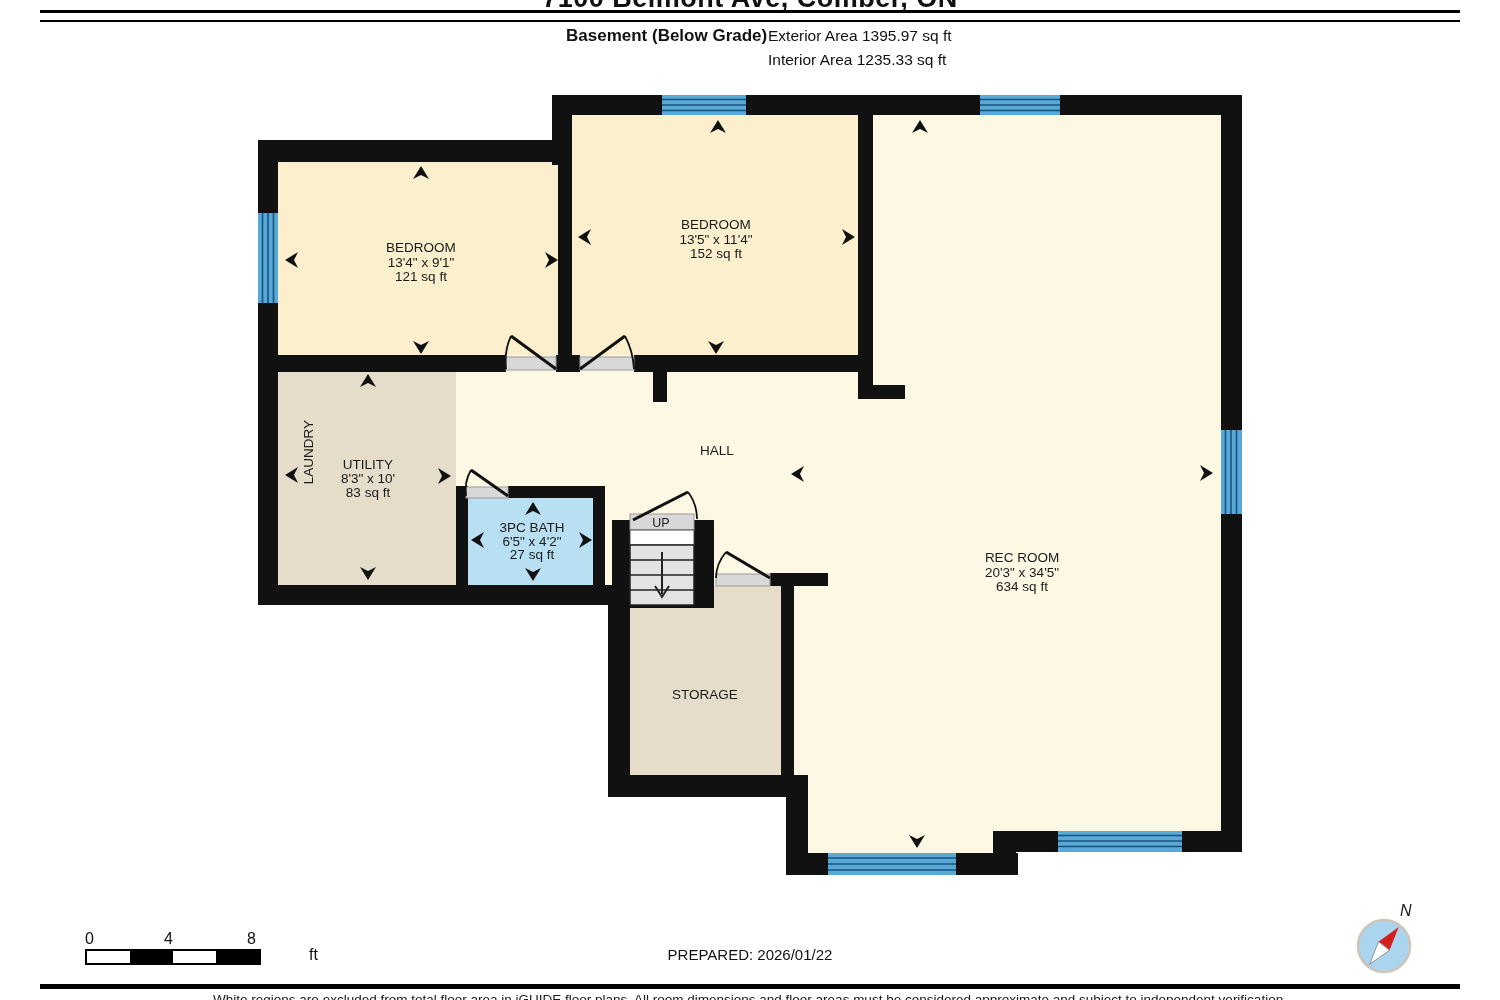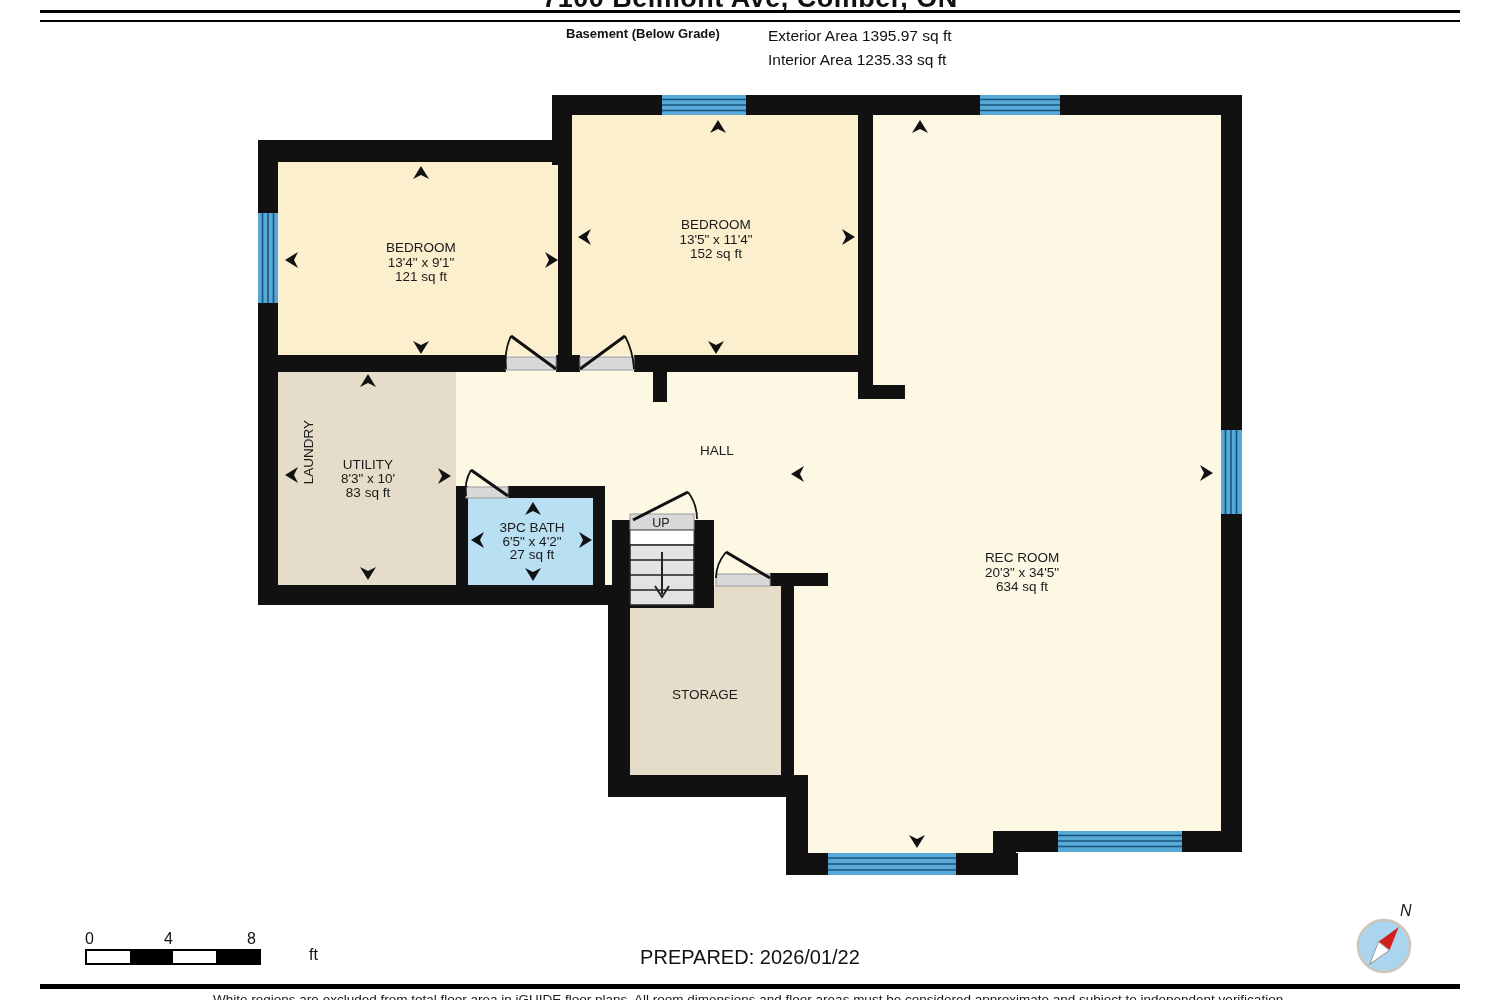--- a/index.html
+++ b/index.html
@@ -1,32 +1,32 @@
 <!DOCTYPE html>
 <html><head>
 <meta charset="utf-8">
 <style>
   html,body{margin:0;padding:0;}
   body{width:1500px;height:1000px;position:relative;overflow:hidden;background:#fff;
        font-family:"Liberation Sans", sans-serif;color:#111;}
   .abs{position:absolute;}
   .title{left:0;top:-17px;width:100%;text-align:center;font-size:27px;font-weight:bold;letter-spacing:.5px;}
   .title-rule{left:40px;top:10px;width:1420px;height:7px;border-top:3px solid #000;border-bottom:2px solid #000;}
-  .floor-label{left:566px;top:26px;font-size:13px;font-weight:bold;}
+  .floor-label{left:566px;top:26px;font-size:17px;font-weight:bold;}
   .ext-area{left:768px;top:27px;font-size:15.5px;}
   .int-area{left:768px;top:51px;font-size:15.5px;}
   .plan-svg{left:0;top:0;}
   .scale{left:85px;top:930px;width:300px;height:40px;}
   .scale .tick{position:absolute;top:0;font-size:16px;}
   .t0{left:0;} .t4{left:79px;} .t8{left:162px;}
   .scale .bar{position:absolute;left:0;top:19px;width:172px;height:12px;border:2px solid #000;display:flex;}
   .scale .seg{width:43px;height:12px;}
   .sw{background:#fff;} .sb{background:#000;}
   .scale .unit{position:absolute;left:184px;top:16px;font-size:16px;margin-left:40px;}
-  .prepared{left:600px;top:946px;width:300px;text-align:center;font-size:20px;}
+  .prepared{left:600px;top:946px;width:300px;text-align:center;font-size:15px;}
   .compass{left:1348px;top:898px;}
   .bottom-rule{left:40px;top:984px;width:1420px;height:5px;background:#000;}
   .disclaimer{left:0;top:992px;width:100%;text-align:center;font-size:13.5px;color:#1a1a1a;}
   text{font-family:"Liberation Sans", sans-serif;fill:#1a1a1a;}
   .room-label{font-size:13.5px;}
   .up-label{font-size:12.5px;}
 </style>
 </head>
 <body>
 

